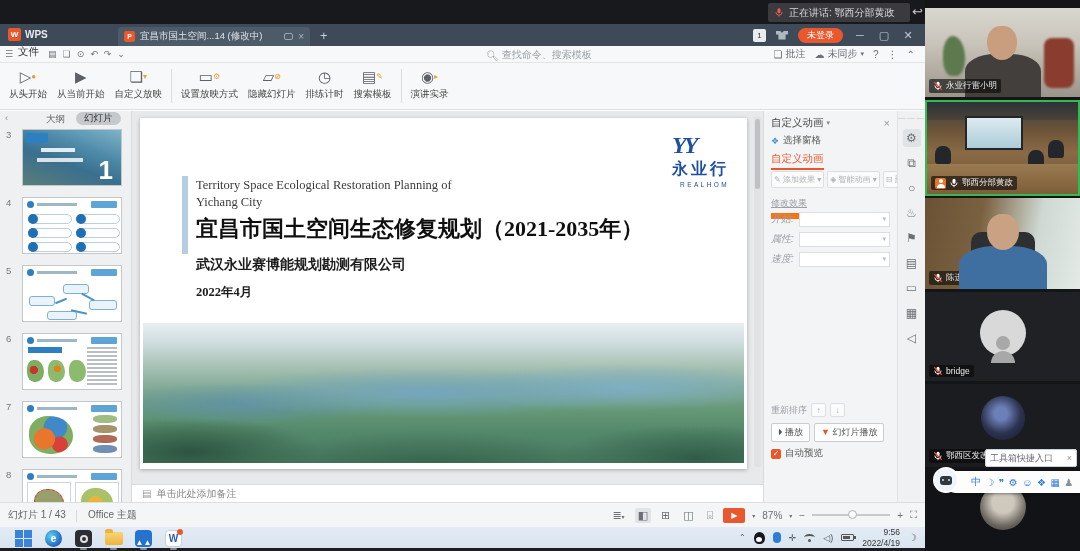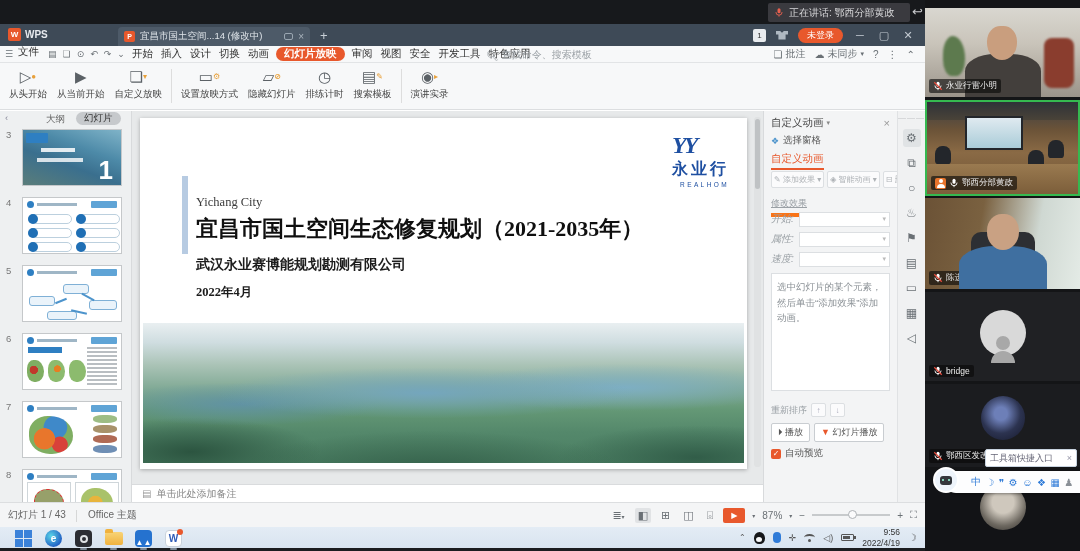--- a/index.html
+++ b/index.html
@@ -121,21 +121,21 @@
 
   
   #anim-panel { left:763px; top:0; width:134px; height:100%; background:#f3f4f5; border-left:1px solid #d8dadc; padding:5px 7px; }
   #anim-head { left:7px; right:7px; top:5px; font-size:10.5px; color:#444; }
   #anim-head .x { margin-left:auto; color:#999; font-size:11px; }
   #anim-selpane { left:7px; top:23px; gap:4px; font-size:9.5px; color:#555; }
   #anim-selpane .i { color:#4d94cc; font-size:9px; }
   #anim-section { left:7px; top:41px; font-size:10.5px; color:#e8582c; border-bottom:2px solid #e8582c; padding-bottom:2px; }
   #anim-btns { left:7px; right:7px; top:60px; gap:3px; }
   .a-btn { background:#fbfbfc; border:1px solid #dcdfe2; border-radius:2px; font-size:8px; color:#aeb2b6; padding:2px 2px; white-space:nowrap; }
-  #anim-modify { left:7px; top:86px; right:7px; font-size:9px; color:#9aa0a5; border-bottom:4px solid #f97316; padding-bottom:3px;text-decoration:underline; }
+  #anim-modify { left:7px; top:86px; right:7px; font-size:9px; color:#9aa0a5; border-bottom:6px solid #f97316; padding-bottom:3px;text-decoration:underline; }
   .a-field { left:7px; right:7px; height:16px; gap:4px; }
   .a-field .lb { font-size:10px; color:#9aa0a5; width:24px;font-style:italic; }
   .a-field .dd { flex:1; height:15px; background:#fff; border:1px solid #dcdfe2; display:flex; align-items:center; justify-content:flex-end; padding-right:3px; color:#bbb; font-size:7px; }
   #anim-hint { left:7px; right:7px; top:162px; height:118px; background:#fff; border:1px solid #dcdfe2; padding:5px; font-size:9.5px; color:#8a9095; line-height:1.65; }
   #anim-reorder { left:7px; top:292px; gap:4px; font-size:9px; color:#9aa0a5; }
   .mini-btn { width:15px; height:14px; background:#fbfbfc; border:1px solid #dcdfe2; border-radius:2px; color:#aab; font-size:8px; display:flex; align-items:center; justify-content:center; }
   #anim-playrow { left:7px; top:312px; gap:4px; }
   .p-btn { background:#fff; border:1px solid #c9cdd1; border-radius:2px; font-size:9px; color:#555; padding:2px 6px; white-space:nowrap; }
   .p-btn .o { color:#e8582c; }
   #anim-preview { left:7px; top:336px; gap:4px; font-size:9.5px; color:#555; }
@@ -269,33 +269,20 @@
 
   <div class="abs flex" id="menubar">
     <span class="mico" style="margin-left:5px;">☰</span>
     <span id="file-menu">文件</span>
     <span class="mico">▤</span>
     <span class="mico">❏</span>
     <span class="mico">⊙</span>
     <span class="mico">↶</span>
     <span class="mico">↷</span>
     <span class="mico">⌄</span>
-    <div class="abs flex" id="menu-items">
-      <span class="menu-item">开始</span>
-      <span class="menu-item">插入</span>
-      <span class="menu-item">设计</span>
-      <span class="menu-item">切换</span>
-      <span class="menu-item">动画</span>
-      <span class="menu-item active">幻灯片放映</span>
-      <span class="menu-item">审阅</span>
-      <span class="menu-item">视图</span>
-      <span class="menu-item">安全</span>
-      <span class="menu-item">开发工具</span>
-      <span class="menu-item">特色应用</span>
-    </div>
     <div class="abs flex" id="menu-search">
       <span>🔍︎</span>
       <span>查找命令、搜索模板</span>
     </div>
     <div class="abs flex" id="menu-right">
       <span class="flex" style="gap:3px">
           <span>❏</span>
           <span>批注</span>
         </span>
       <span class="flex" style="gap:3px">
@@ -459,20 +446,21 @@
     <div class="abs" id="main-col">
       <div class="abs" id="slide">
         <div class="abs" id="slide-logo">
           <span class="yy">YY</span>
           <span>
             <div class="cn">永业行</div>
             <div class="en">REALHOM</div>
           </span>
         </div>
         <div class="abs" id="accent-bar"></div>
+        <div class="abs sl-sub" style="top:60px">Territory Space Ecological Restoration Planning of</div>
         <div class="abs sl-sub" style="top:77px">Yichang City</div>
         <div class="abs" id="sl-title">宜昌市国土空间生态修复规划（2021-2035年）</div>
         <div class="abs" id="sl-company">武汉永业赛博能规划勘测有限公司</div>
         <div class="abs" id="sl-date">2022年4月</div>
         <div class="abs" id="slide-photo"></div>
       </div>
       <div class="abs" id="main-scroll">
           <div class="th"></div>
         </div>
       <div class="abs flex" id="notes-bar">
@@ -503,21 +491,20 @@
         <span class="dd">▾</span>
       </div>
       <div class="abs flex a-field" style="top:120px">
         <span class="lb">属性:</span>
         <span class="dd">▾</span>
       </div>
       <div class="abs flex a-field" style="top:140px">
         <span class="lb">速度:</span>
         <span class="dd">▾</span>
       </div>
-      <div class="abs" id="anim-hint">选中幻灯片的某个元素，然后单击“添加效果”添加动画。</div>
       <div class="abs flex" id="anim-reorder">
         <span>重新排序</span>
         <span class="mini-btn">↑</span>
         <span class="mini-btn">↓</span>
       </div>
       <div class="abs flex" id="anim-playrow">
         <span class="p-btn">⏵ <span>播放</span></span>
         <span class="p-btn"><span class="o">▼</span> <span>幻灯片播放</span></span>
       </div>
       <div class="abs flex" id="anim-preview">

